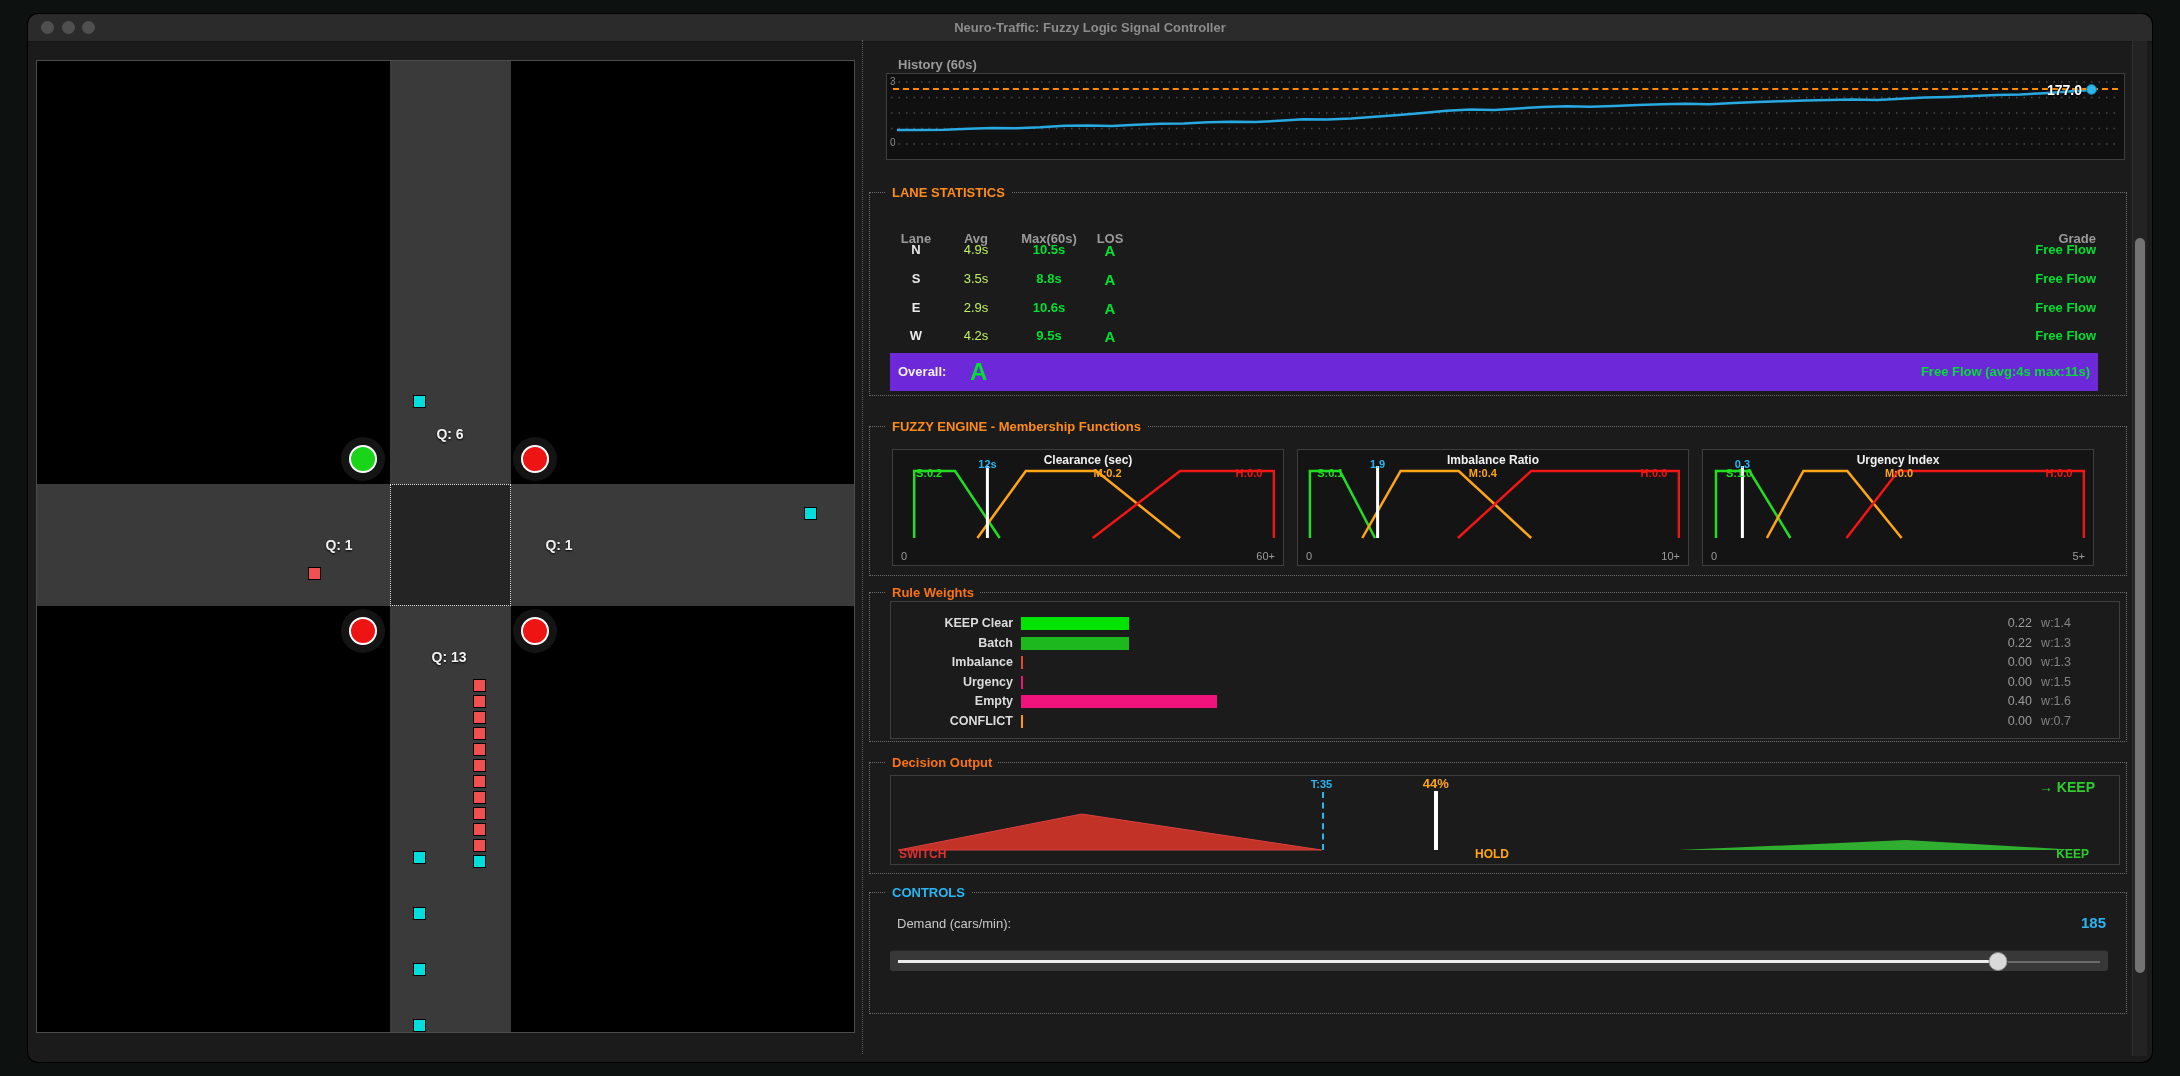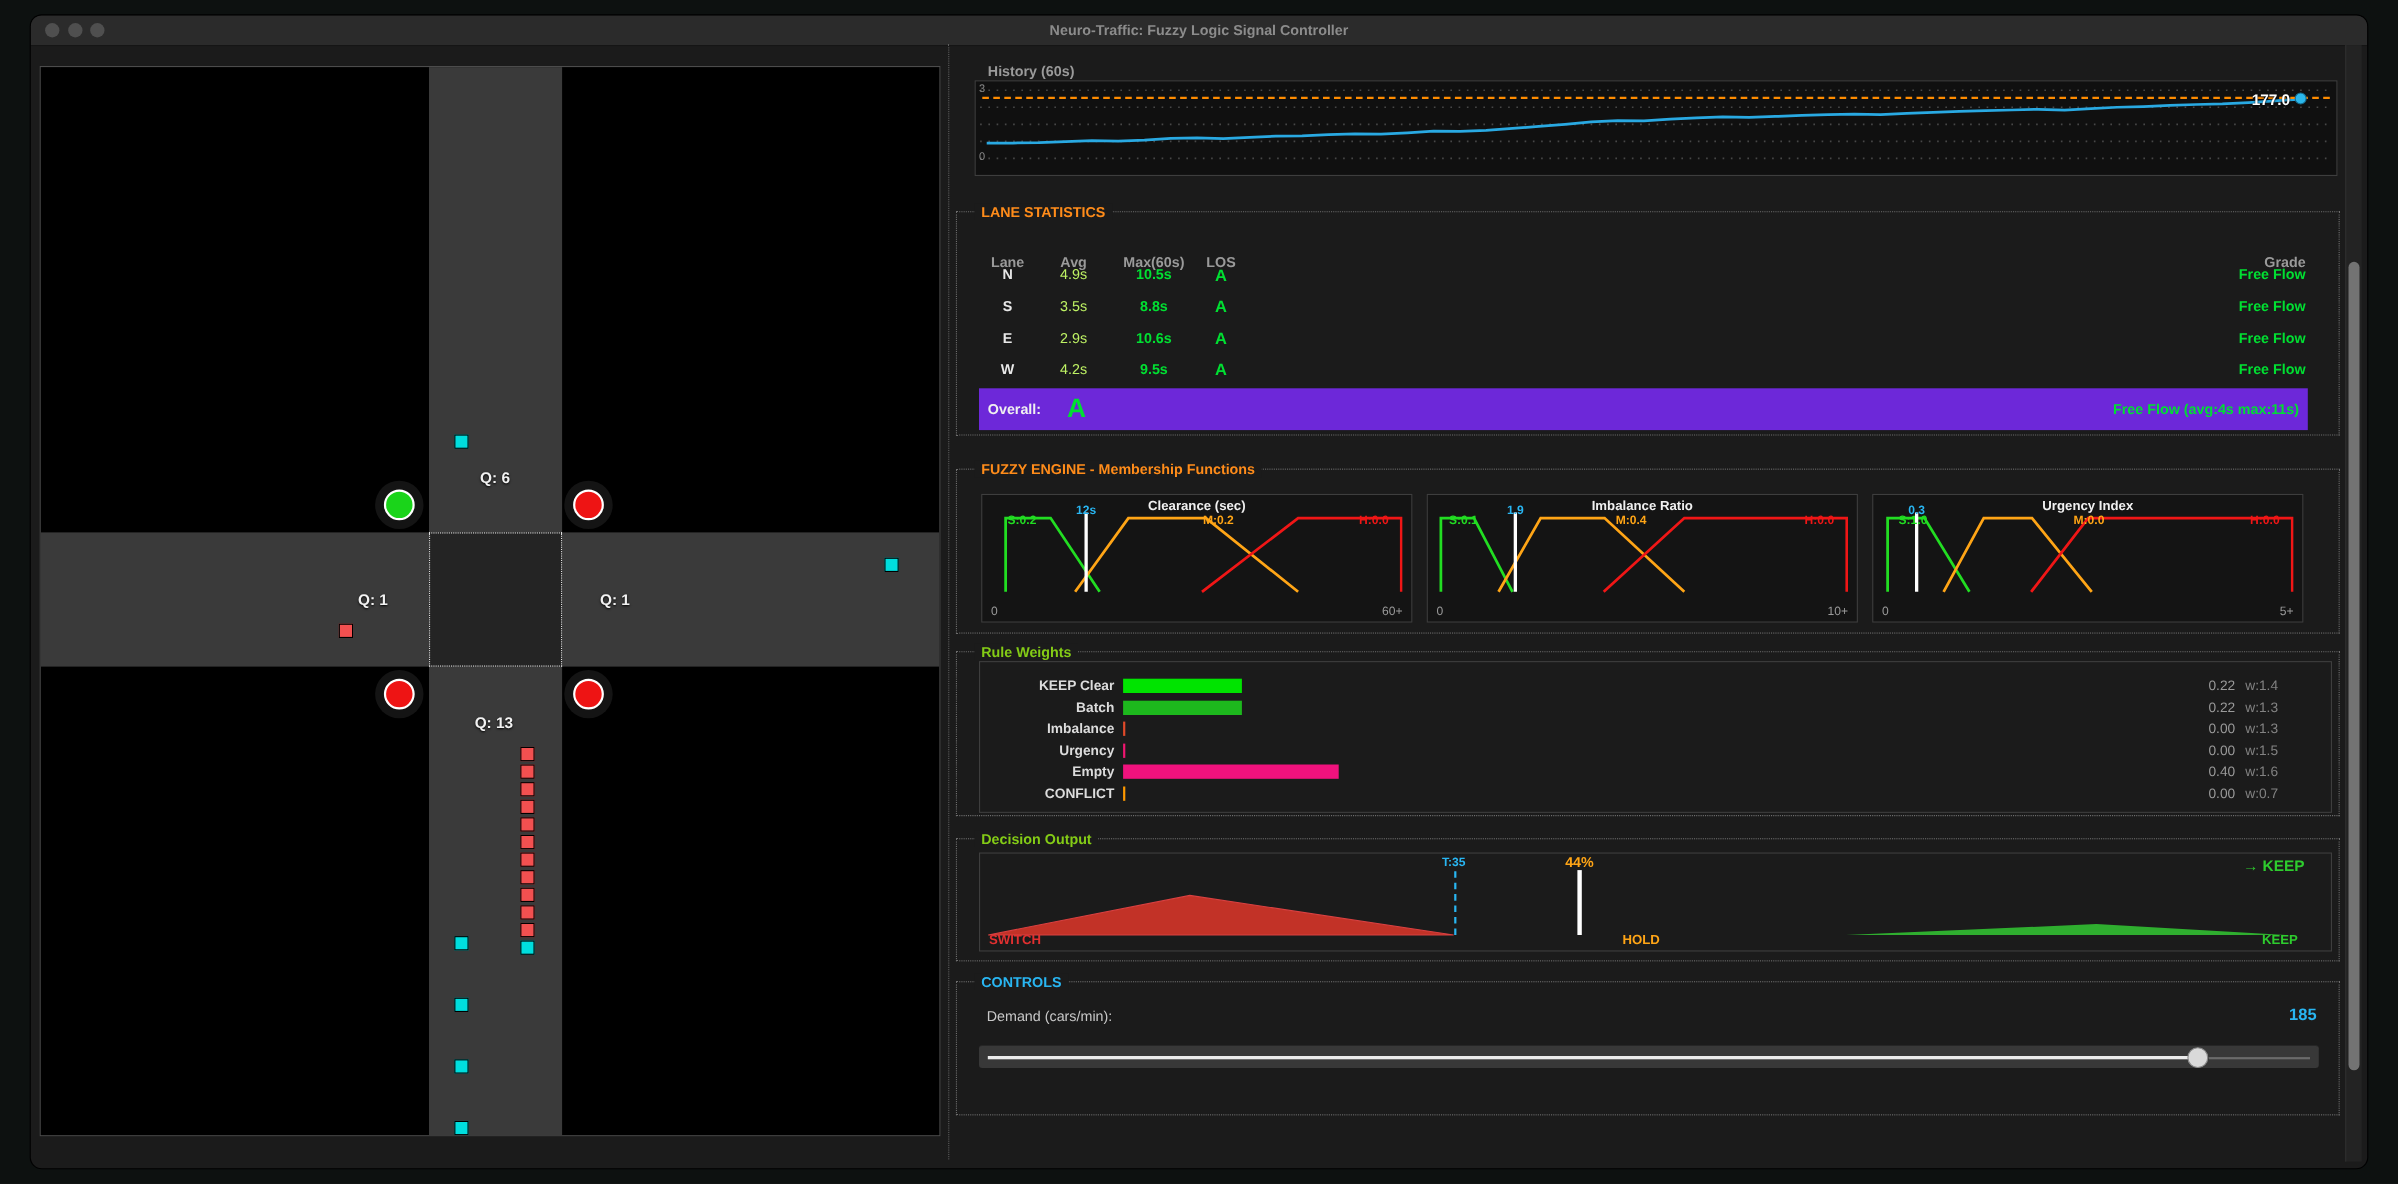--- a/index.html
+++ b/index.html
@@ -25,21 +25,21 @@
   .hist-label{position:absolute;left:13px;top:17px;color:#9a9a9a;font-size:13px;font-weight:bold;margin-left:22px;}
   .hist-chart{position:absolute;left:23px;top:33px;width:1237px;height:85px;background:#101010;border:1px solid #3e3e3e;box-sizing:content-box;}
   .hist-chart .ymax{position:absolute;left:3px;top:2px;color:#8a8a8a;font-size:10px;}
   .hist-chart .ymin{position:absolute;left:3px;top:63px;color:#8a8a8a;font-size:10px;}
   .hist-thresh{position:absolute;left:6px;right:6px;top:14px;border-top:2px dashed #ff8c00;}
   .histval{position:absolute;right:42px;top:8px;color:#fff;font-size:14px;font-weight:bold;text-shadow:0 1px 2px #000;}
   .histdot{position:absolute;left:1199px;top:10px;width:11px;height:11px;border-radius:50%;background:#2bb8ec;border:1px solid #156a8c;box-sizing:border-box;}
 
   .fs{position:absolute;left:6px;width:1258px;border:1px dotted #6e6e6e;box-sizing:border-box;}
   .fslabel{position:absolute;top:-8px;left:16px;background:#1b1b1b;padding:0 6px;font-size:13px;font-weight:bold;}
-  .fslabel.orange{color:#ff8c1a;} .fslabel.gray{color:#84cc16;} .fslabel.cyan{color:#29b6f2;}
+  .fslabel.orange{color:#ff8c1a;} .fslabel.gray{color:#f97316;} .fslabel.cyan{color:#29b6f2;}
 
   
   .fs1{top:152px;height:204px;}
   .ls-row{position:absolute;left:0;width:100%;height:18px;font-size:13px;}
   .c-lane{position:absolute;left:26px;width:40px;text-align:center;color:#e8e8e8;font-weight:bold;}
   .c-avg{position:absolute;left:84px;width:44px;text-align:center;color:#bef264;font-weight:normal;}
   .c-max{position:absolute;left:139px;width:80px;text-align:center;font-weight:bold;}
   .c-los{position:absolute;left:218px;width:44px;text-align:center;font-weight:bold;font-size:15px;}
   .c-grade{position:absolute;right:30px;width:300px;text-align:right;font-weight:bold;}
   .ls-hdr .c-lane,.ls-hdr .c-avg,.ls-hdr .c-max,.ls-hdr .c-los,.ls-hdr .c-grade{color:#9a9a9a;font-weight:bold;font-size:13px;}

